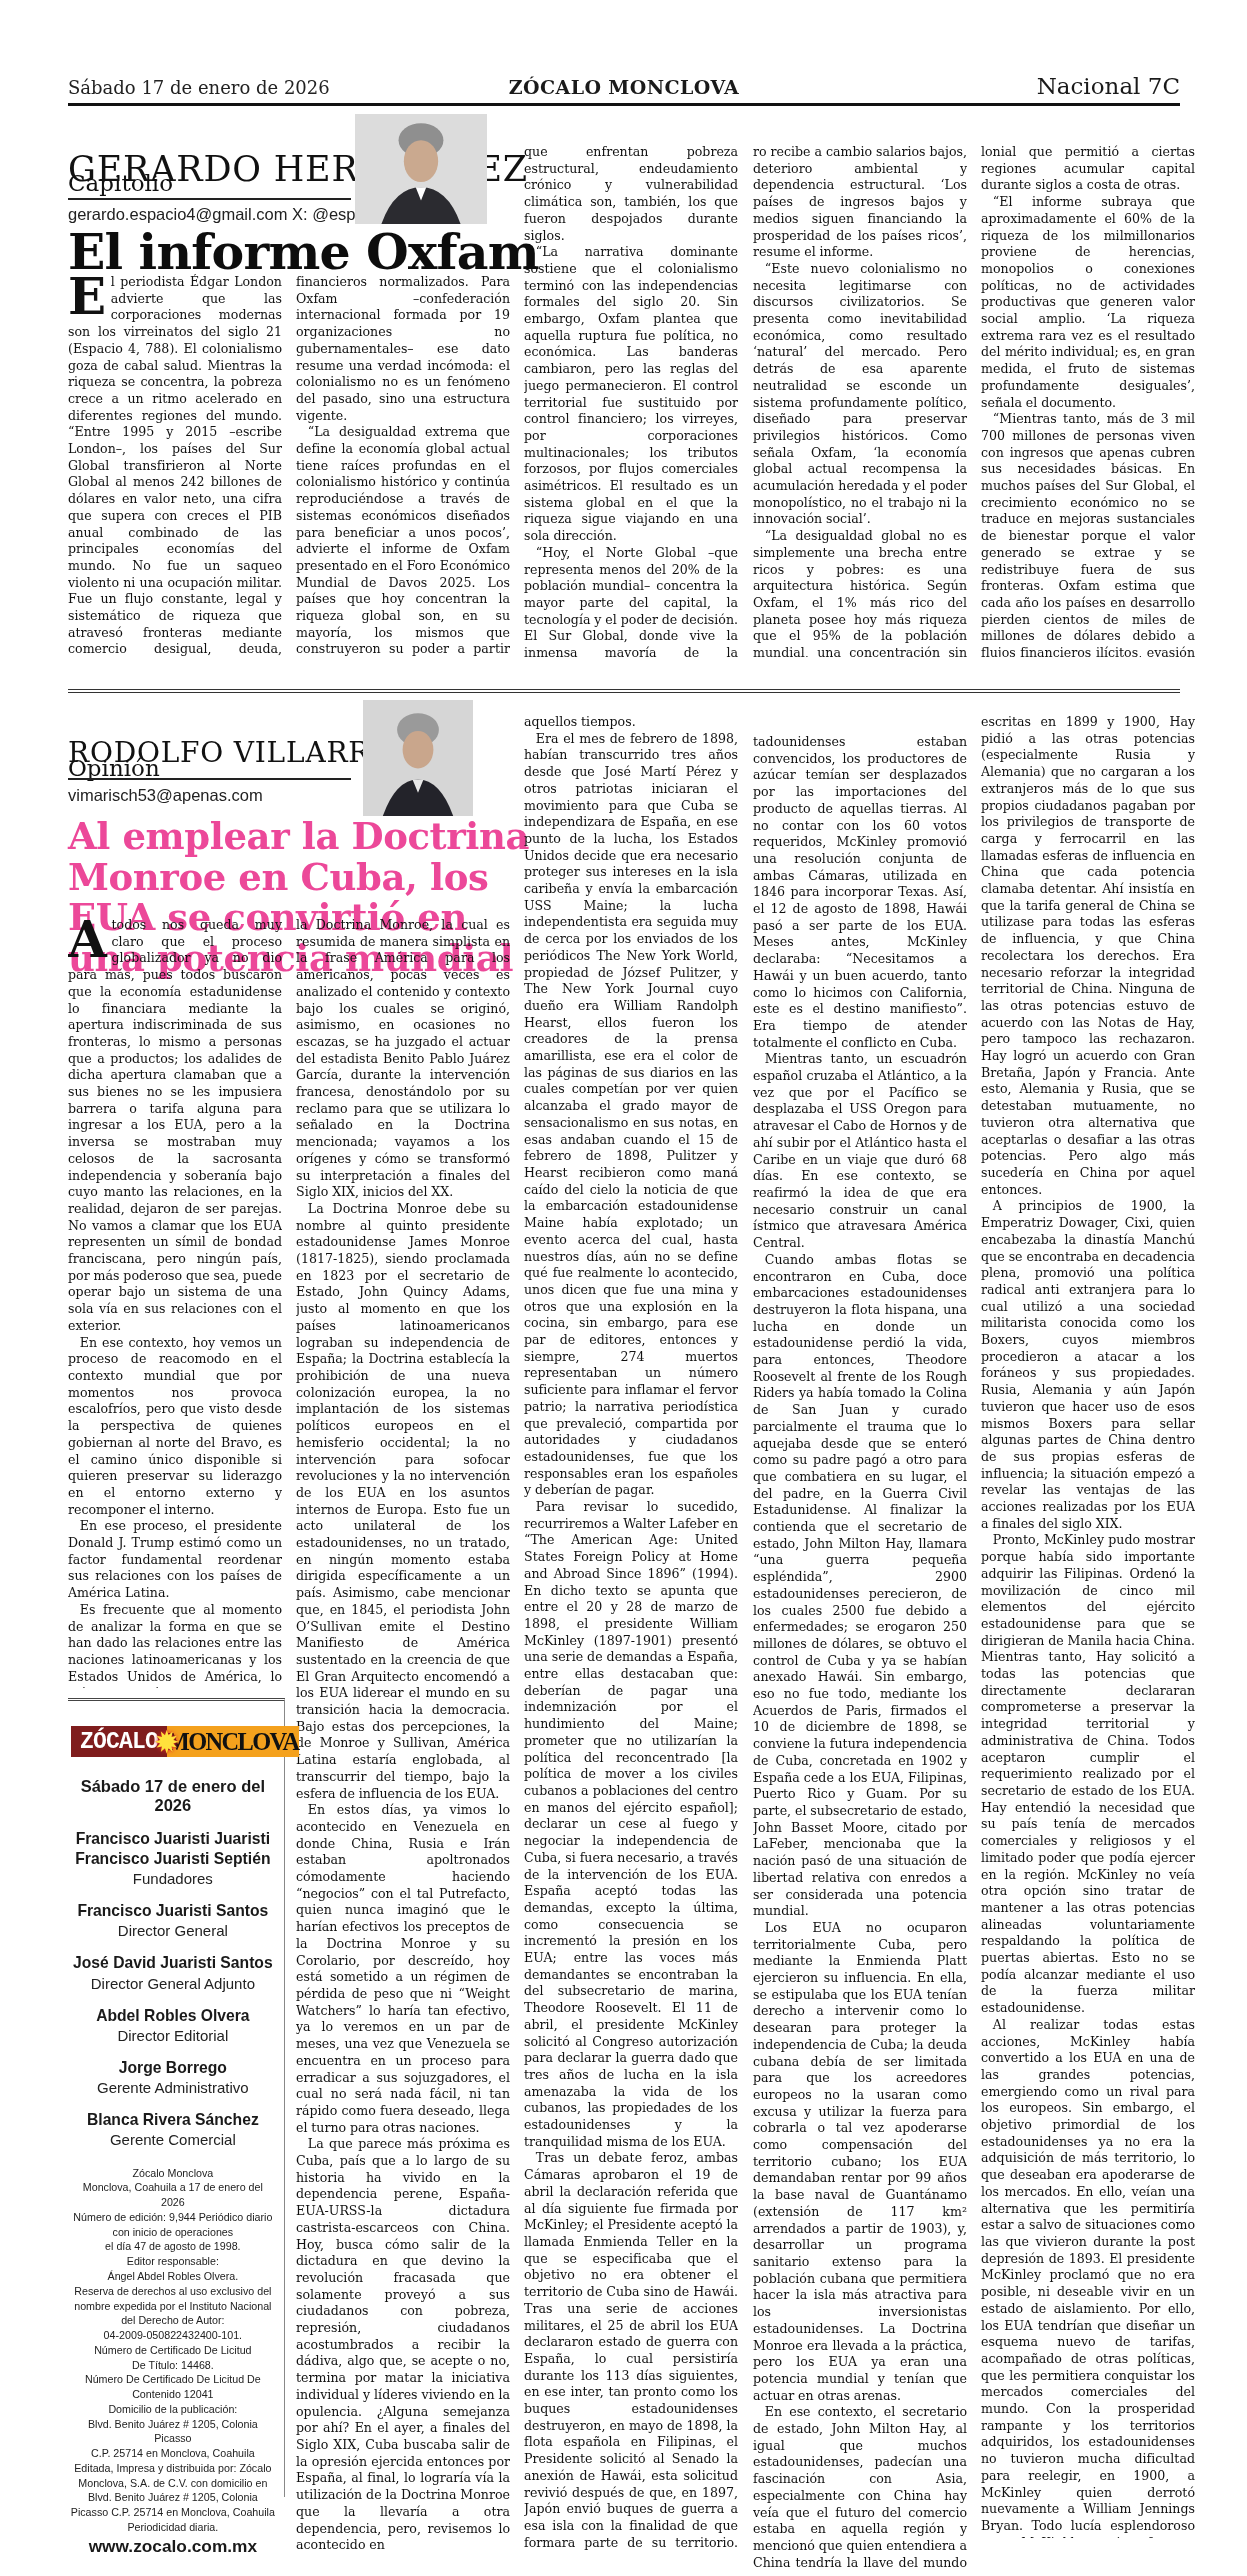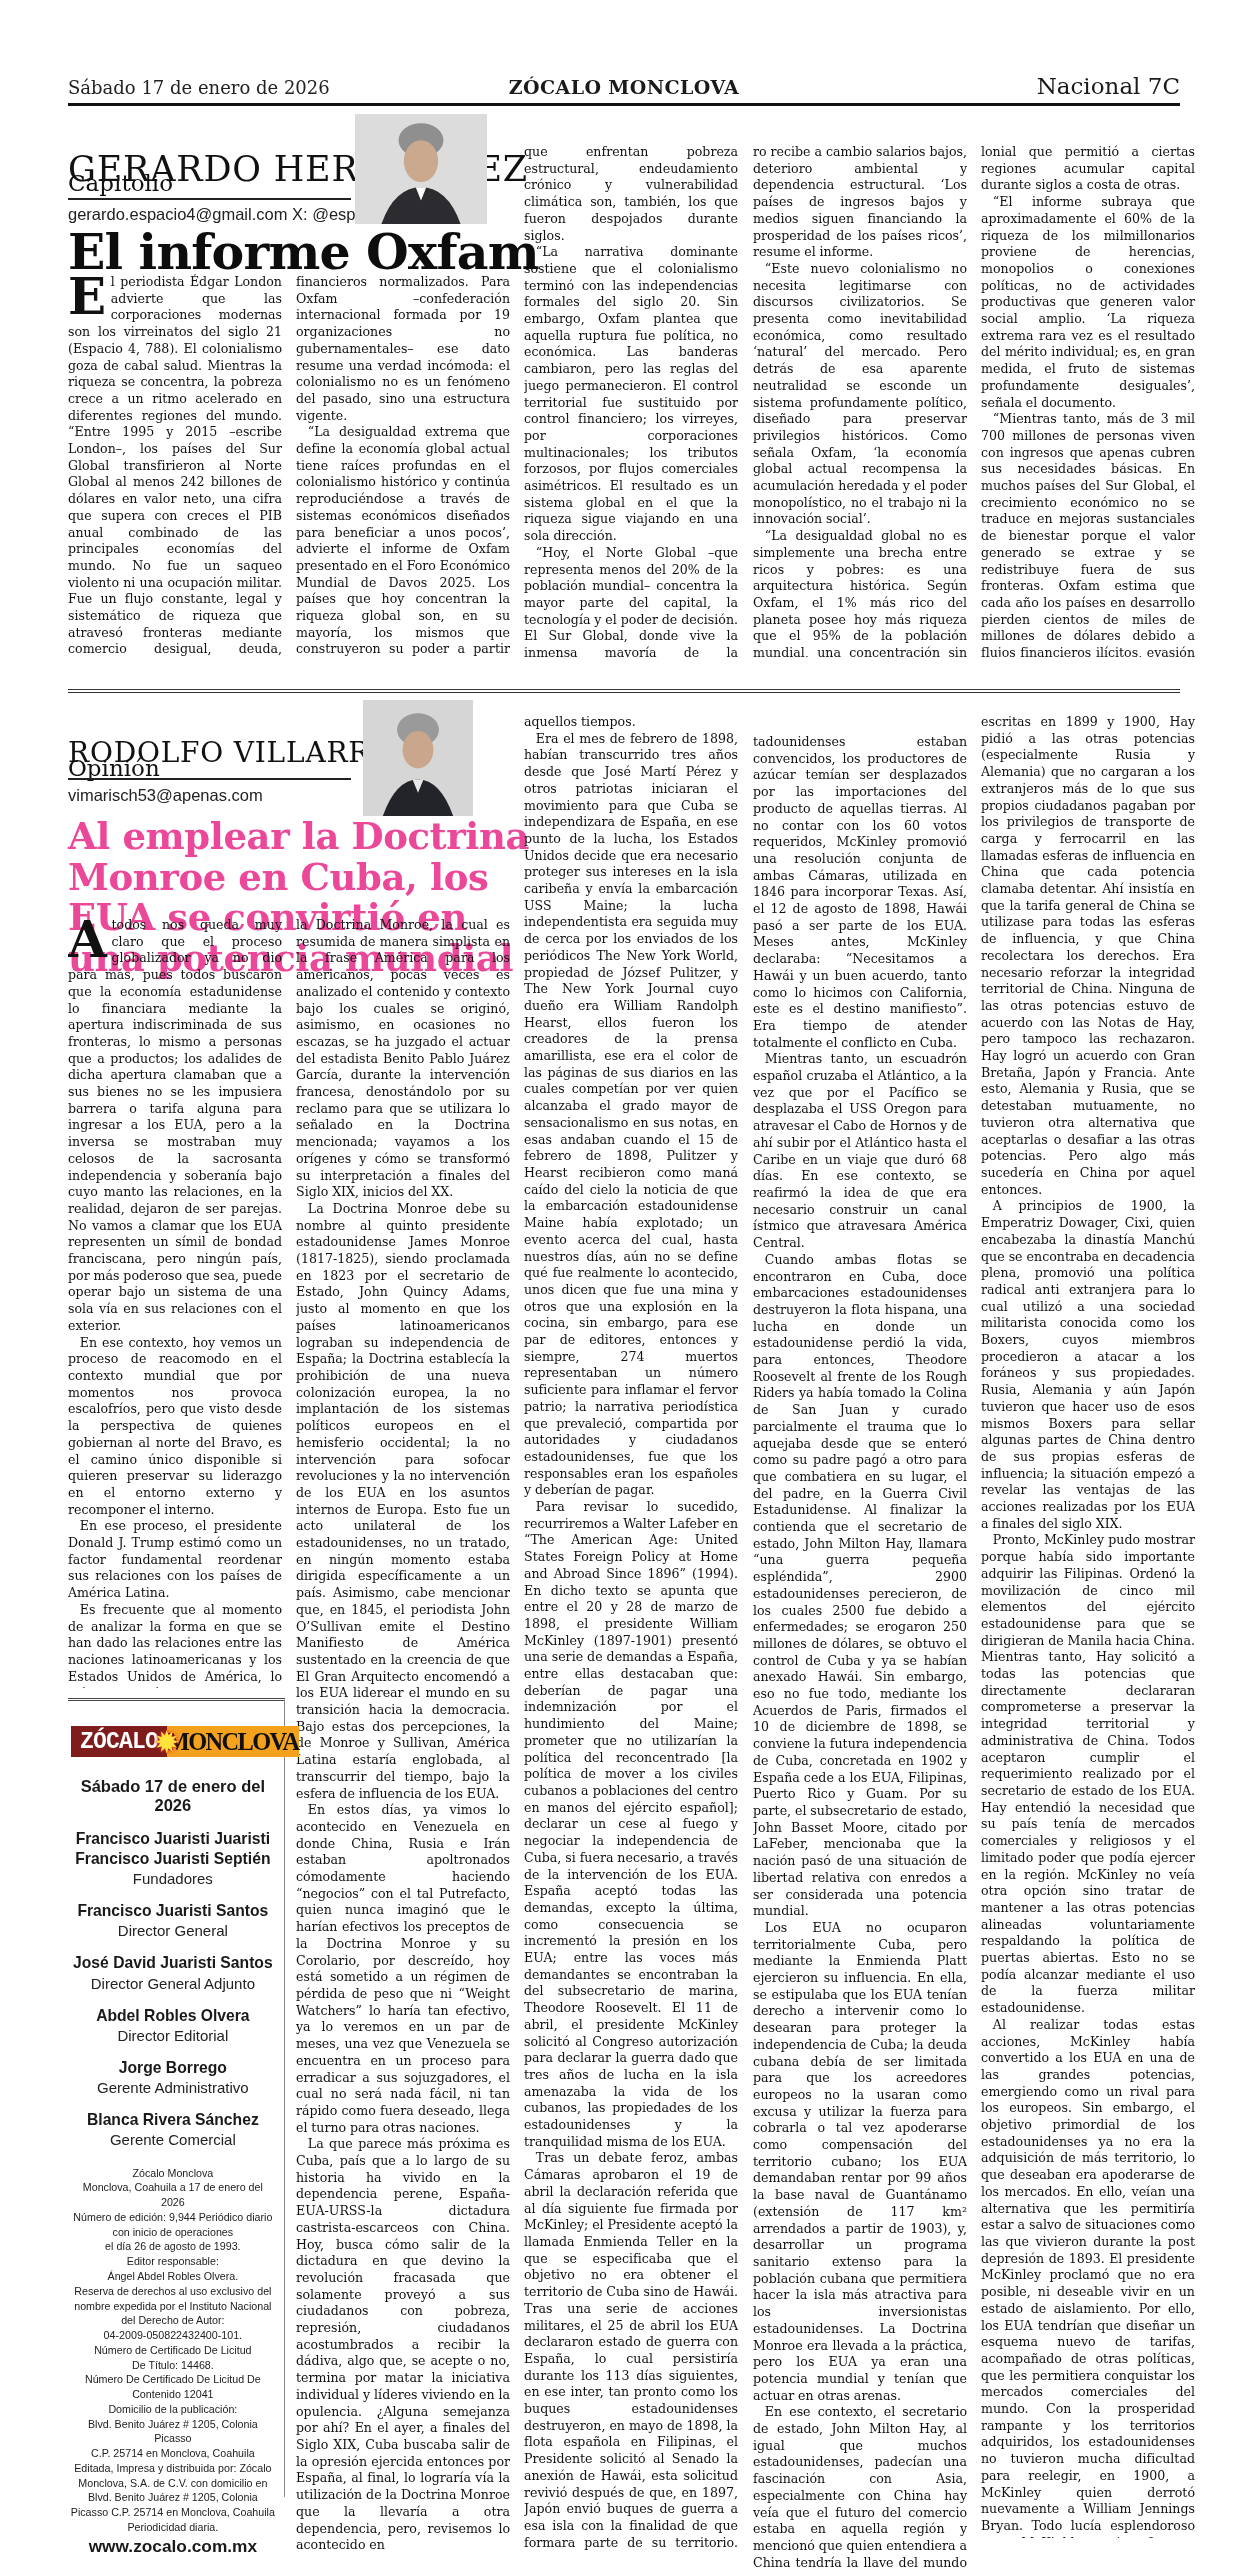--- a/index.html
+++ b/index.html
@@ -182,21 +182,21 @@
   <div class="mh-entry">
     <div class="nm">Blanca Rivera Sánchez</div>
     <div class="rl">Gerente Comercial</div>
   </div>
 
   <div class="mh-legal">
       <div>Zócalo Monclova</div>
       <div>Monclova, Coahuila a 17 de enero del 2026</div>
       <div>Número de edición: 9,944 Periódico diario</div>
       <div>con inicio de operaciones</div>
-      <div>el día 26 de agosto de 1993.</div>
+      <div>el día 47 de agosto de 1998.</div>
       <div>Editor responsable:</div>
       <div>Ángel Abdel Robles Olvera.</div>
       <div>Reserva de derechos al uso exclusivo del nombre expedida por el Instituto Nacional del Derecho de Autor:</div>
       <div>04-2009-050822432400-101.</div>
       <div>Número de Certificado De Licitud</div>
       <div>De Título: 14468.</div>
       <div>Número De Certificado De Licitud De Contenido 12041</div>
       <div>Domicilio de la publicación:</div>
       <div>Blvd. Benito Juárez # 1205, Colonia Picasso</div>
       <div>C.P. 25714 en Monclova, Coahuila</div>

